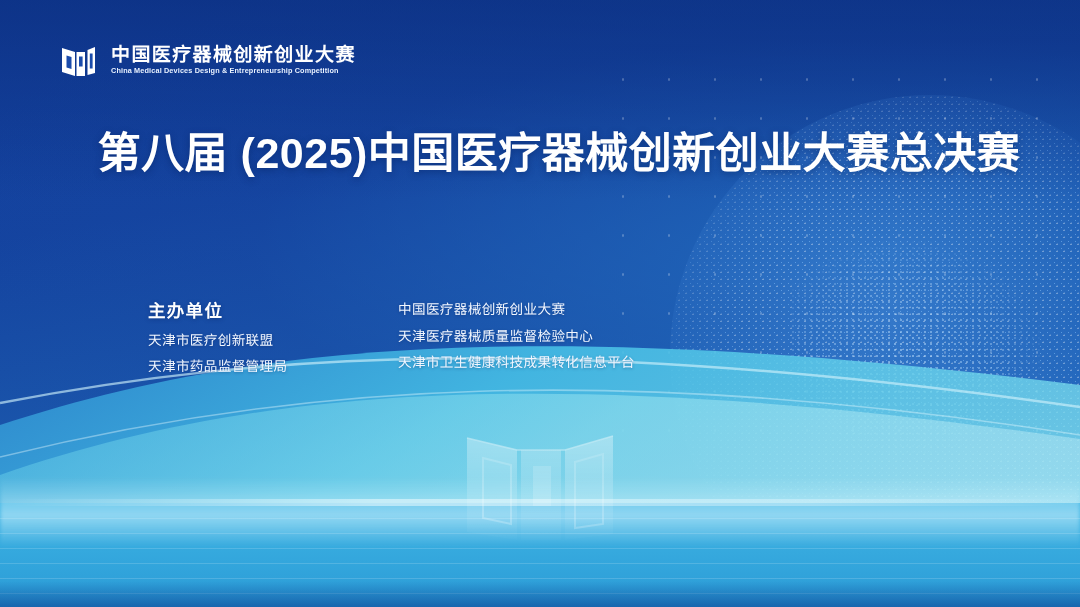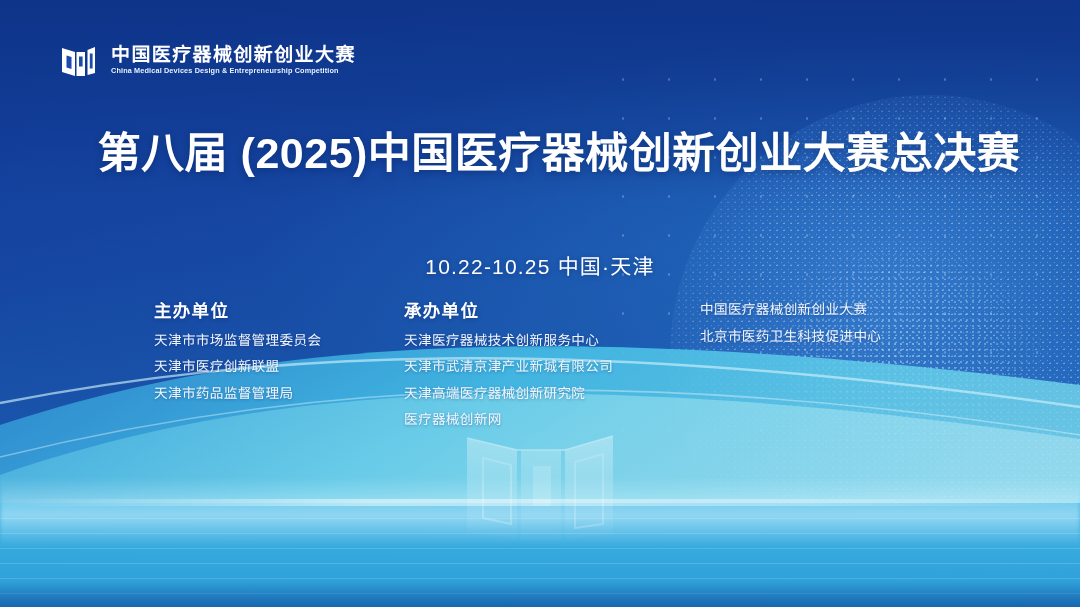--- a/index.html
+++ b/index.html
@@ -191,21 +191,21 @@
     font-weight: 400;
     color: #ffffff;
     letter-spacing: 1.2px;
     text-shadow: 0 1px 5px rgba(5,30,90,0.4);
     white-space: nowrap;
   }
 
   
   .orgs {
     position: absolute;
-    left: 154px;
+    left: 148px;
     top: 303px;
     width: 860px;
     display: flex;
   }
   .org-col { flex: none; }
   .org-col--1 { width: 250px; }
   .org-col--2 { width: 296px; }
   .org-col--3 { width: 300px; }
 
   .org-head {
@@ -327,39 +327,31 @@
     <div class="logo-text">
       <div class="logo-cn">中国医疗器械创新创业大赛</div>
       <div class="logo-en">China Medical Devices Design &amp; Entrepreneurship Competition</div>
     </div>
   </div>
 
   <div class="title-wrap">
     <div class="title-line title-line--1">第八届 (2025)中国医疗器械创新创业大赛总决赛</div>
   </div>
 
-  <div class="subtitle">10.22-10.25  中国·天津</div>
 
   <div class="orgs">
 
     <div class="org-col org-col--1">
       <div class="org-head">主办单位</div>
-      <div class="org-item">天津市市场监督管理委员会</div>
       <div class="org-item">天津市医疗创新联盟</div>
       <div class="org-item">天津市药品监督管理局</div>
     </div>
 
-    <div class="org-col org-col--2">
-      <div class="org-head">承办单位</div>
-      <div class="org-item">天津医疗器械技术创新服务中心</div>
-      <div class="org-item">天津市武清京津产业新城有限公司</div>
-      <div class="org-item">天津高端医疗器械创新研究院</div>
-      <div class="org-item">医疗器械创新网</div>
-    </div>
 
     <div class="org-col org-col--3">
       <div class="org-item">中国医疗器械创新创业大赛</div>
-      <div class="org-item">北京市医药卫生科技促进中心</div>
+      <div class="org-item">天津医疗器械质量监督检验中心</div>
+      <div class="org-item">天津市卫生健康科技成果转化信息平台</div>
     </div>
 
   </div>
 
 </div>
 
 </body></html>

